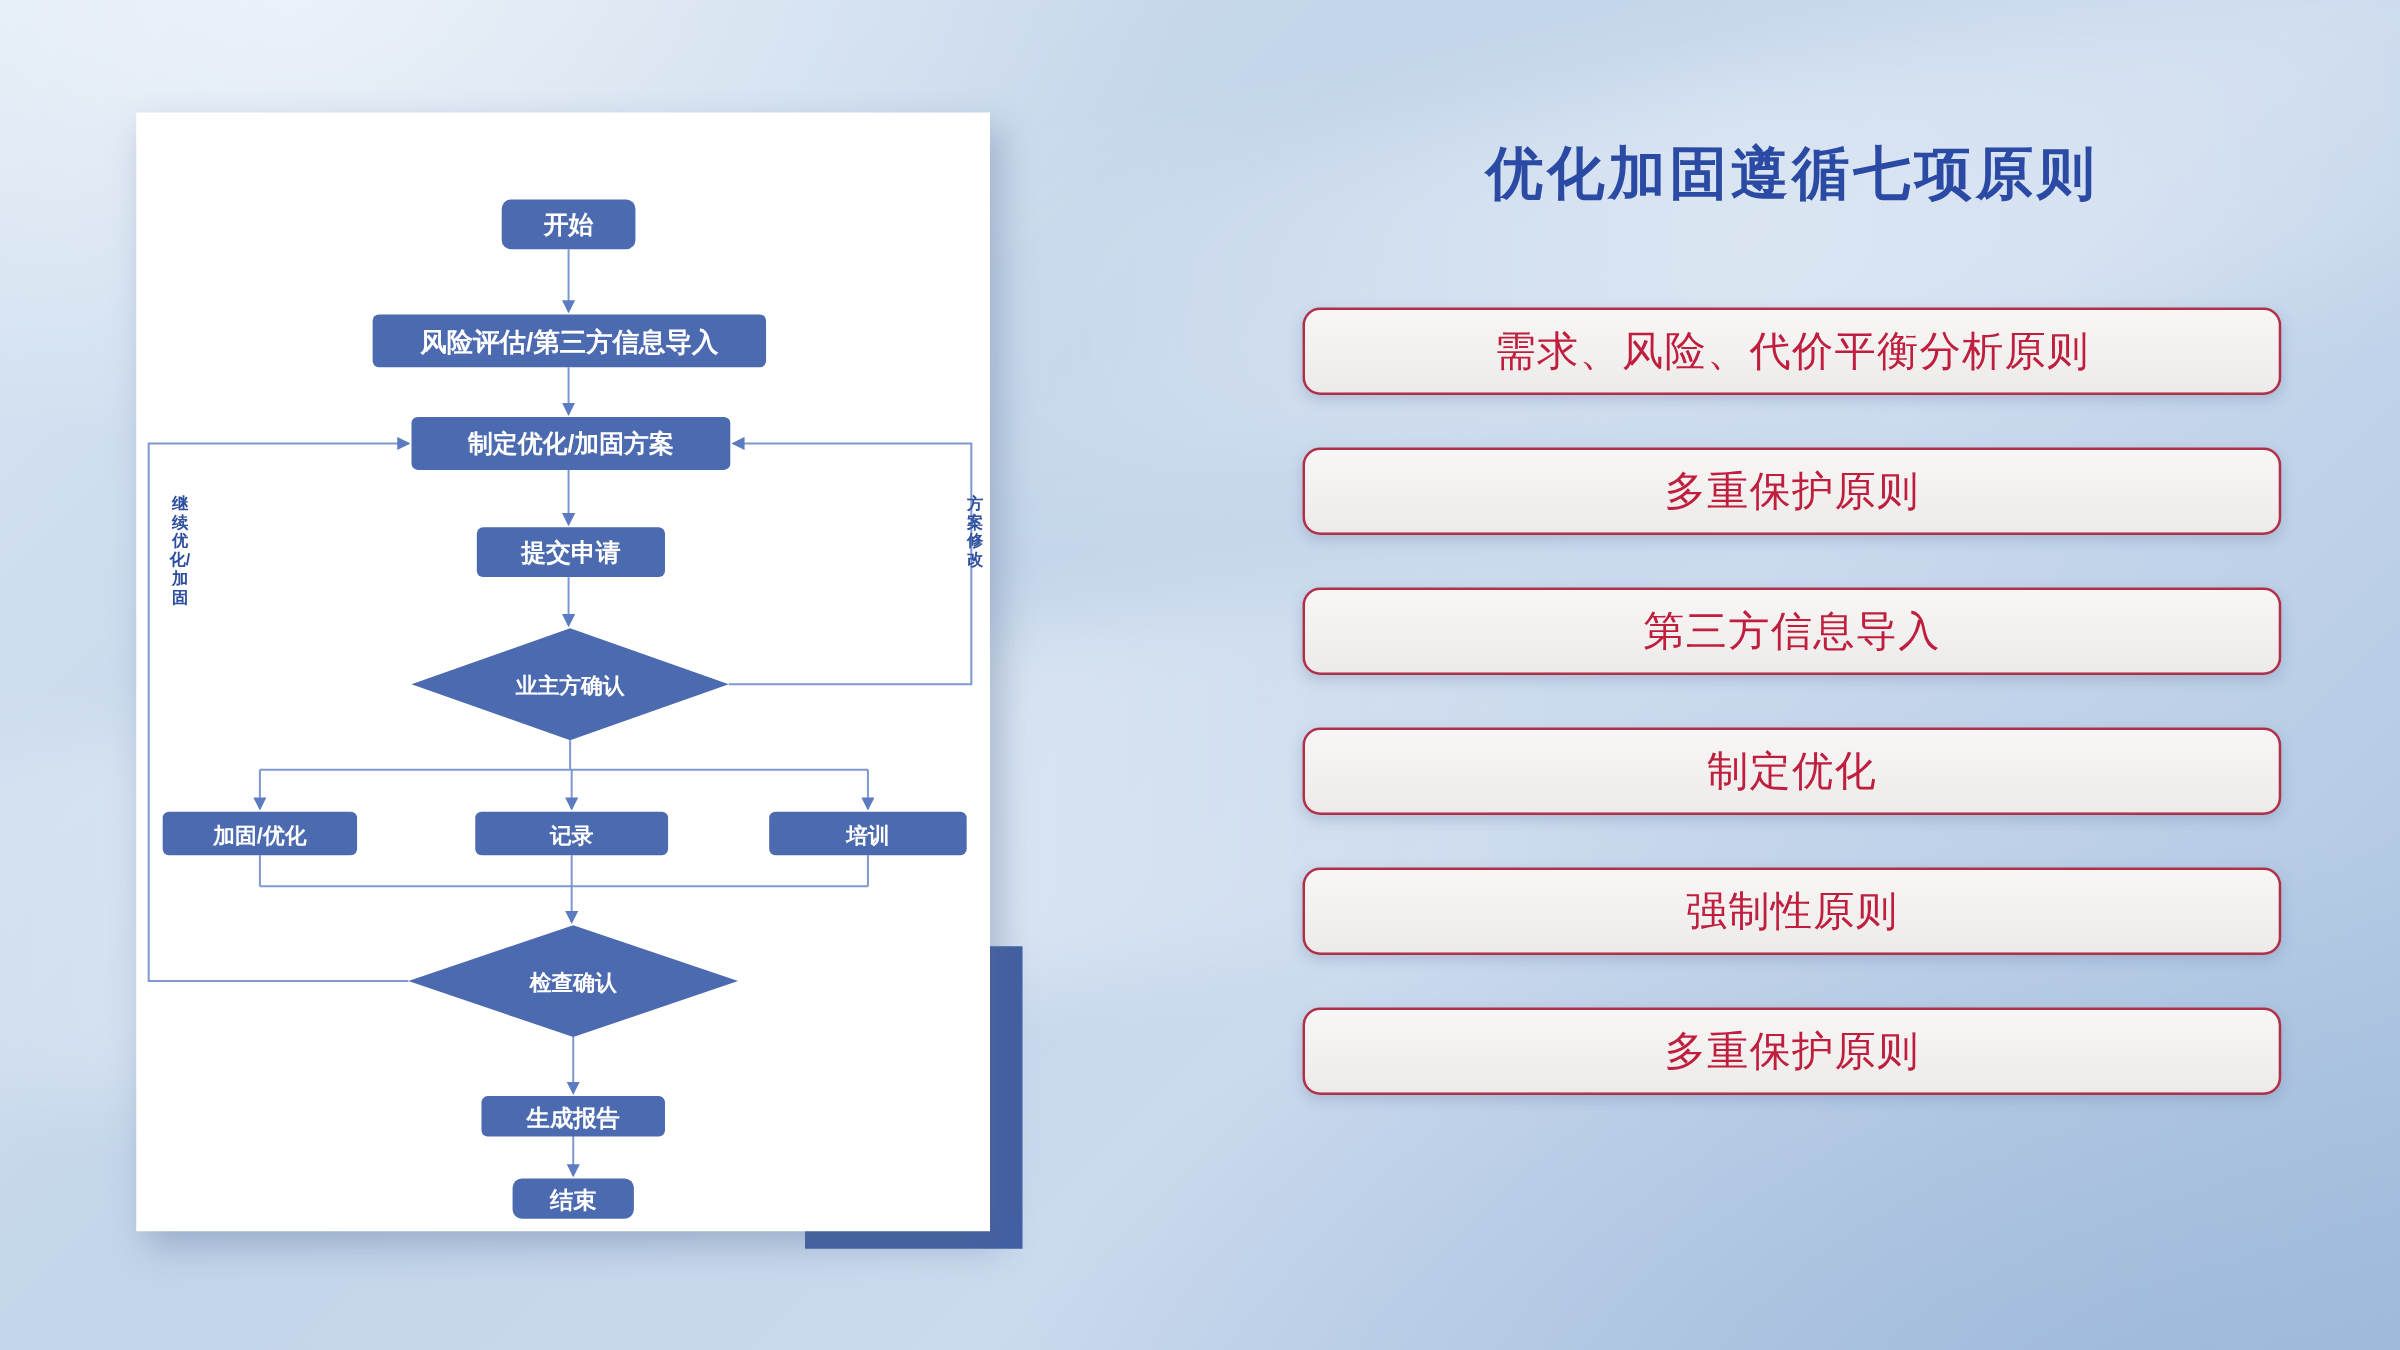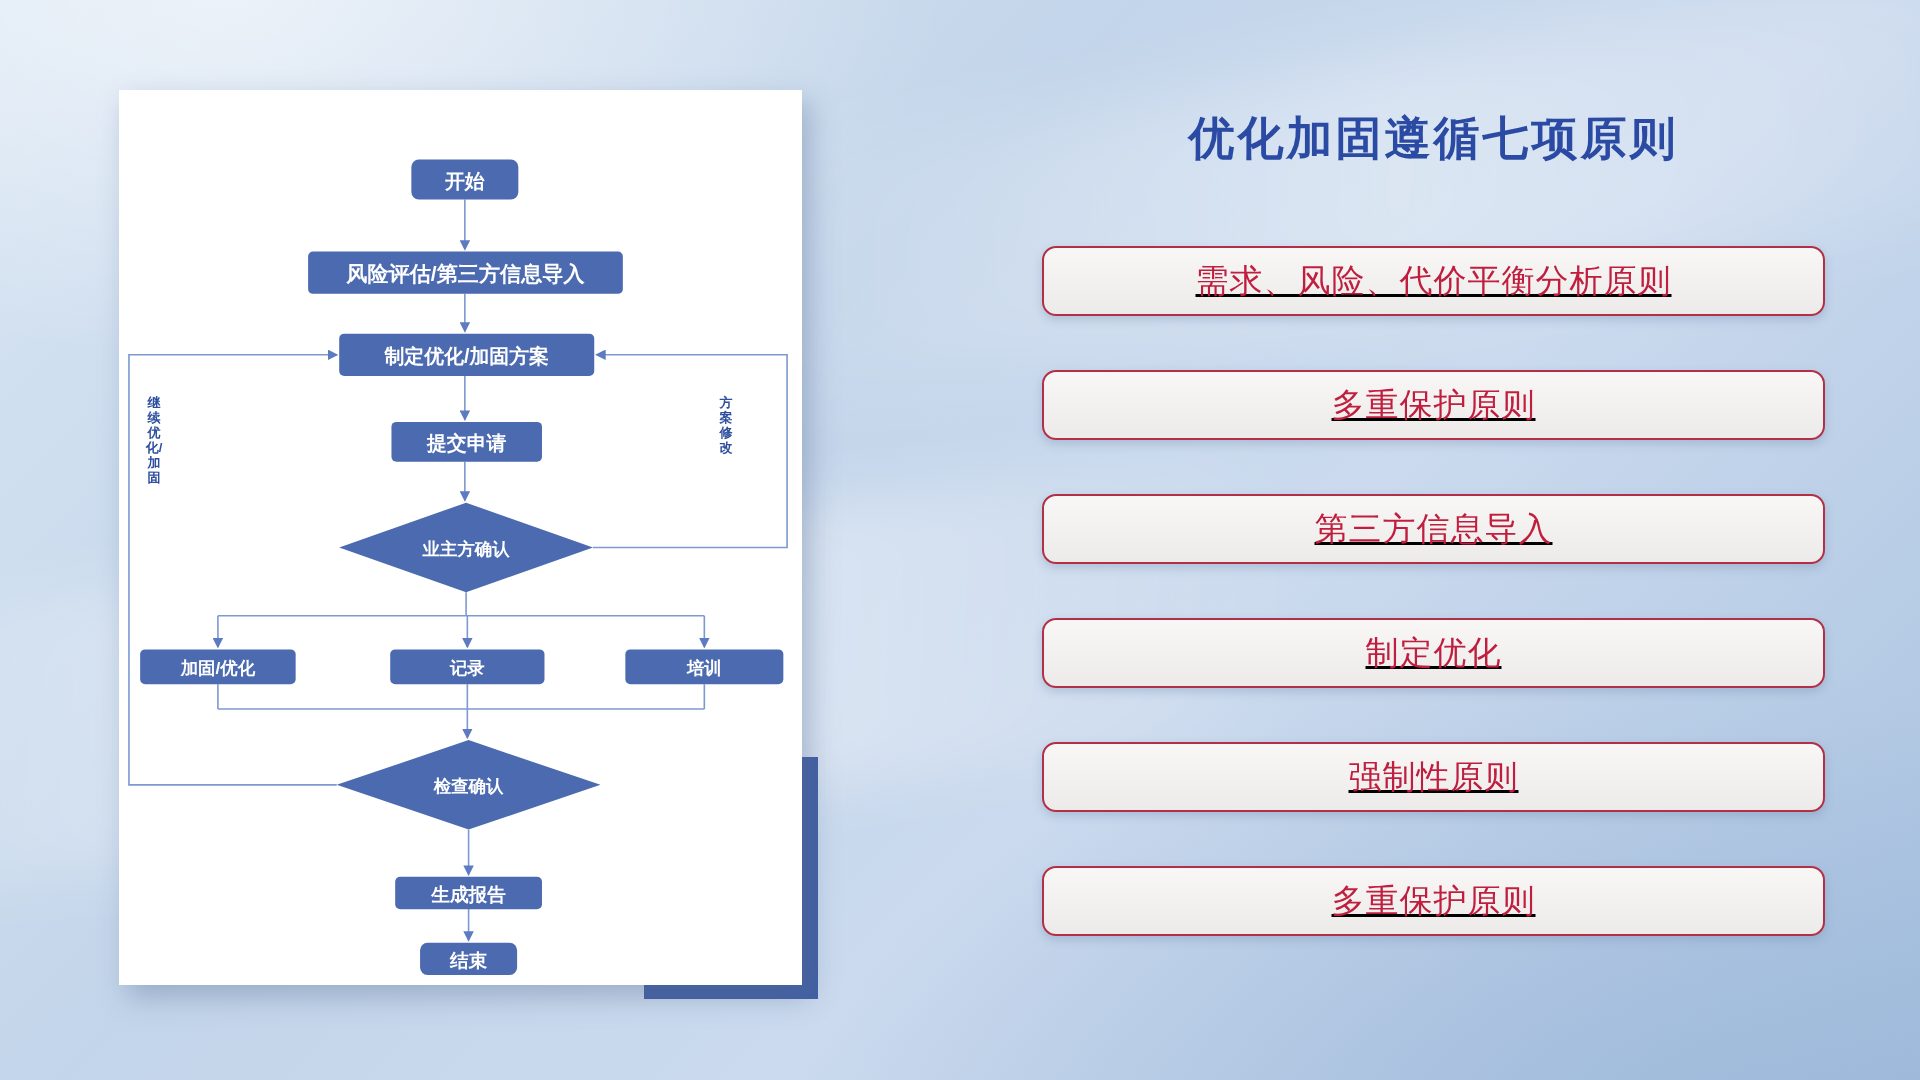--- a/index.html
+++ b/index.html
@@ -17,32 +17,32 @@
     background:linear-gradient(100deg,rgba(255,255,255,0) 0%,rgba(255,255,255,.5) 50%,rgba(255,255,255,0) 100%);
     transform:rotate(-7deg); filter:blur(28px); }
   .bg-streak.s2 { left:650px; top:60px; width:1500px; height:240px;
     background:linear-gradient(100deg,rgba(255,255,255,0),rgba(255,255,255,.35),rgba(255,255,255,0));
     transform:rotate(-9deg); filter:blur(36px); }
 
   
   .accent-rect { position:absolute; left:644px; top:757px; width:174px; height:242px;
     background:#415fa3; z-index:1; }
   .flow-card { position:absolute; left:109px; top:90px; width:683px; height:895px;
-    background:#ffffff; z-index:2; box-shadow:8px 12px 26px rgba(88,108,148,.38);margin-left:10px; }
+    background:#ffffff; z-index:2; box-shadow:8px 12px 26px rgba(88,108,148,.38); }
   .flow-card svg { position:absolute; left:0; top:0; width:100%; height:100%; }
   .vlabel { position:absolute; width:22px; font-size:13px; font-weight:bold; color:#2d4f9e;
     word-break:break-all; line-height:1.15; text-align:center; }
   .vlabel.left  { left:24px;  top:306px; }
-  .vlabel.right { left:596px; top:306px; }
+  .vlabel.right { left:660px; top:306px; }
 
   
   .panel-title { position:absolute; left:1042px; top:108px; width:783px; text-align:center;
     font-size:46px; font-weight:bold; color:#2a4aa3; letter-spacing:3px; }
   .principles { position:absolute; left:1042px; top:246px; width:783px;
-    display:flex; flex-direction:column; gap:54px;text-decoration:underline; }
+    display:flex; flex-direction:column; gap:42px; }
   .principle-box { height:70px; border-radius:14px; border:2px solid #b13048;
     background:linear-gradient(180deg,#f8f7f6 0%,#ecebea 100%);
     display:flex; align-items:center; justify-content:center;
     font-size:33px; color:#c01e3e; letter-spacing:1px;
     box-shadow:0 4px 10px rgba(110,130,165,.32); }
 </style>
 </head>
 <body>
 
 <div class="bg-streak s1"></div>

